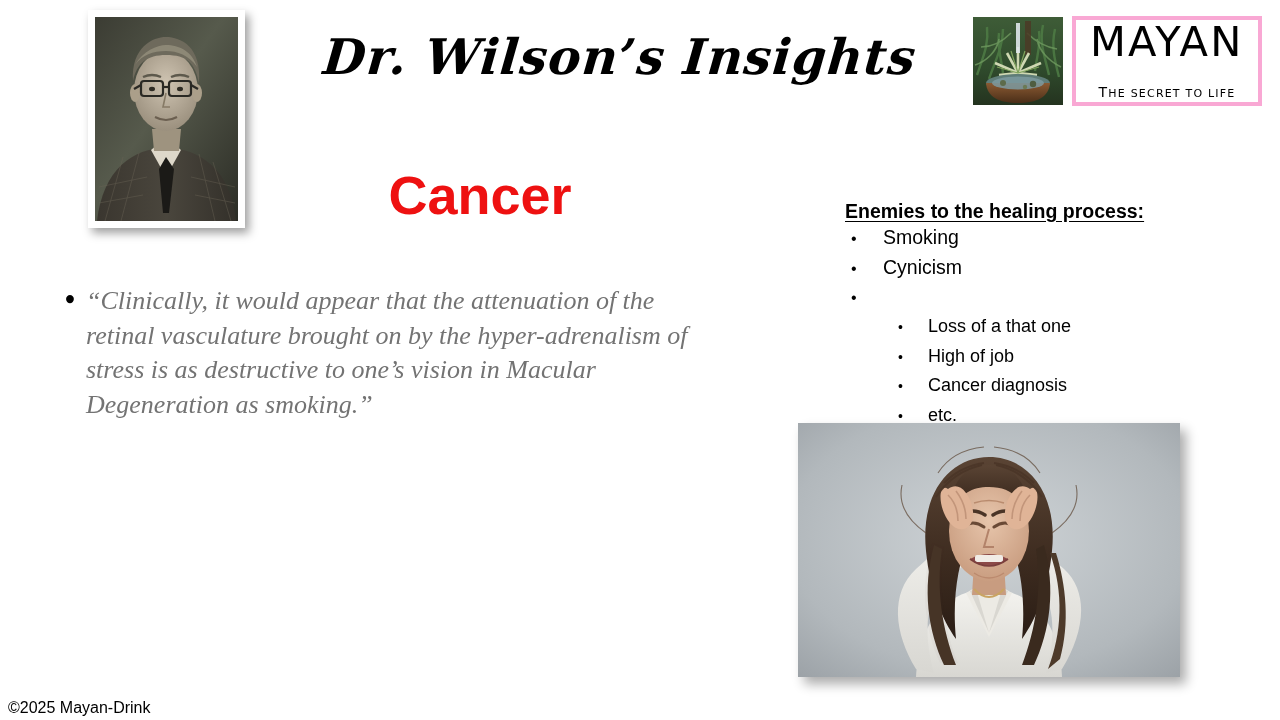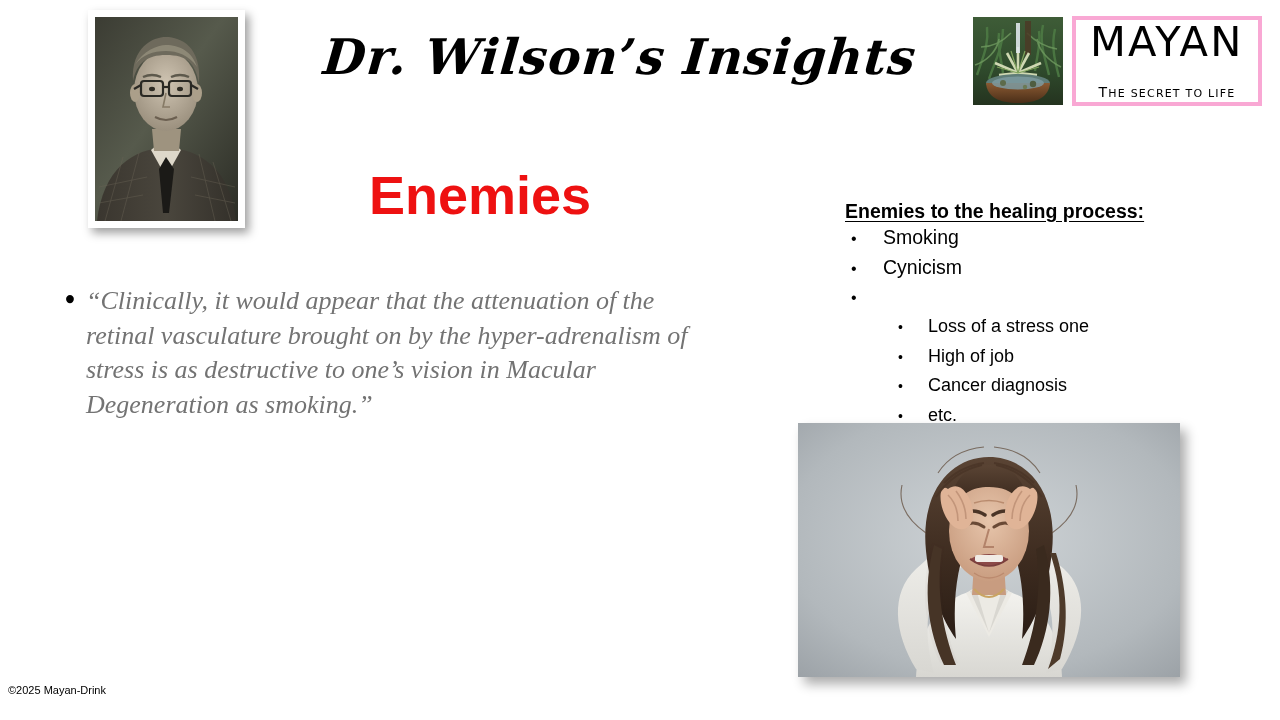--- a/index.html
+++ b/index.html
@@ -183,23 +183,23 @@
     overflow: hidden;
     box-shadow: 6px 7px 11px rgba(0,0,0,0.33);
     background: #b6bbbf;
   }
   #stress-photo svg { display: block; width: 100%; height: 100%; }
 
   
   #footer-copyright {
     position: absolute;
     left: 8px;
-    bottom: 24px;
+    bottom: 3px;
     font-family: "Liberation Sans", sans-serif;
-    font-size: 11px;
+    font-size: 16px;
     color: #000000;
   }
 </style>
 </head>
 <body>
 
 <div id="portrait-frame">
   <div id="portrait-photo">
     <svg viewBox="0 0 143 204" preserveAspectRatio="xMidYMid slice">
       <defs>
@@ -329,21 +329,21 @@
     <circle cx="60" cy="67" r="3.2" fill="#4f5d40"></circle>
     <circle cx="52" cy="70" r="2.2" fill="#6b7a55"></circle>
   </svg>
 </div>
 
 <div id="logo-box">
   <div id="logo-wordmark">MAYAN</div>
   <div id="logo-tagline"><span class="cap">T</span><span>HE SECRET TO LIFE</span></div>
 </div>
 
-<div id="stress-heading">Enemies</div>
+<div id="stress-heading">Cancer</div>
 
 <div id="quote-block">
   <span id="quote-bullet">•</span>
   <span id="quote-text">“Clinically, it would appear that the attenuation of the retinal vasculature brought on by the hyper-adrenalism of stress is as destructive to one’s vision in Macular Degeneration as smoking.”</span>
 </div>
 
 <div id="enemies-panel">
   <div id="enemies-heading">Enemies to the healing process:</div>
   <div id="enemies-list">
       <div class="bullet-row level-1">
@@ -352,21 +352,21 @@
       </div>
       <div class="bullet-row level-1">
         <span class="dot">•</span>
         <span class="txt">Cynicism</span>
       </div>
       <div class="bullet-row level-1">
         <span class="dot">•</span>
       </div>
       <div class="bullet-row level-2">
         <span class="dot">•</span>
-        <span class="txt">Loss of a stress one</span>
+        <span class="txt">Loss of a that one</span>
       </div>
       <div class="bullet-row level-2">
         <span class="dot">•</span>
         <span class="txt">High of job</span>
       </div>
       <div class="bullet-row level-2">
         <span class="dot">•</span>
         <span class="txt">Cancer diagnosis</span>
       </div>
       <div class="bullet-row level-2">

